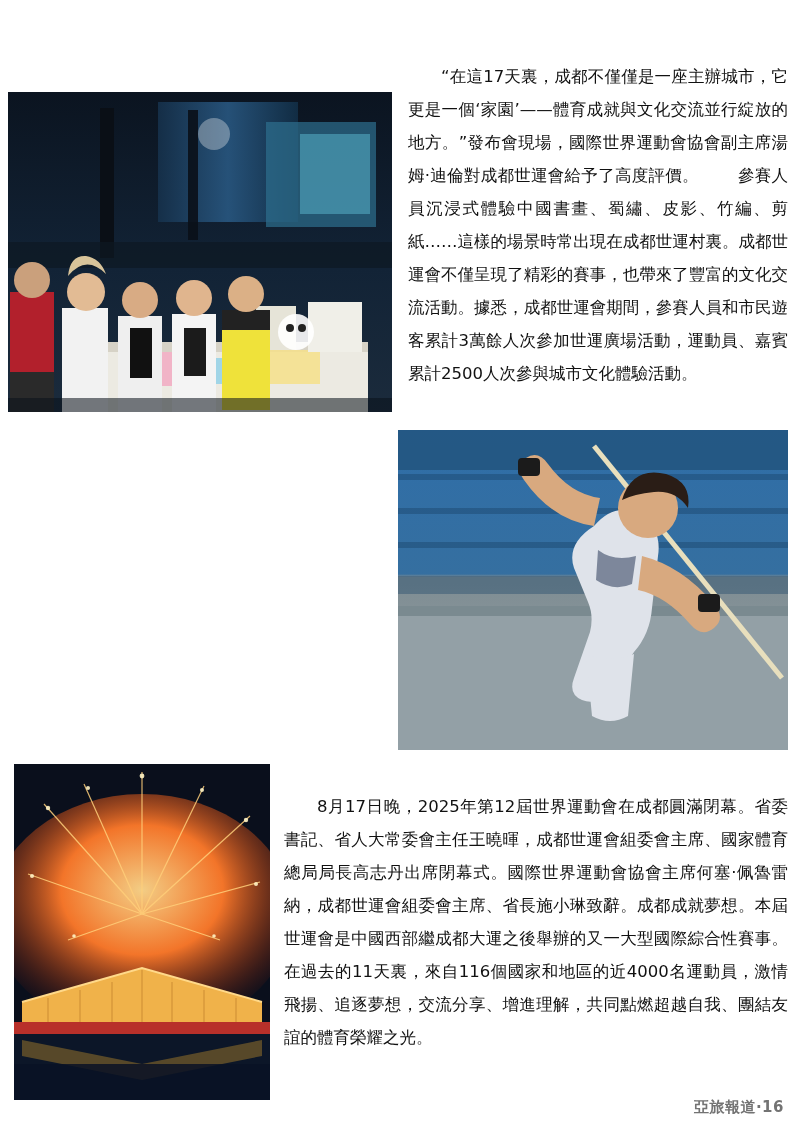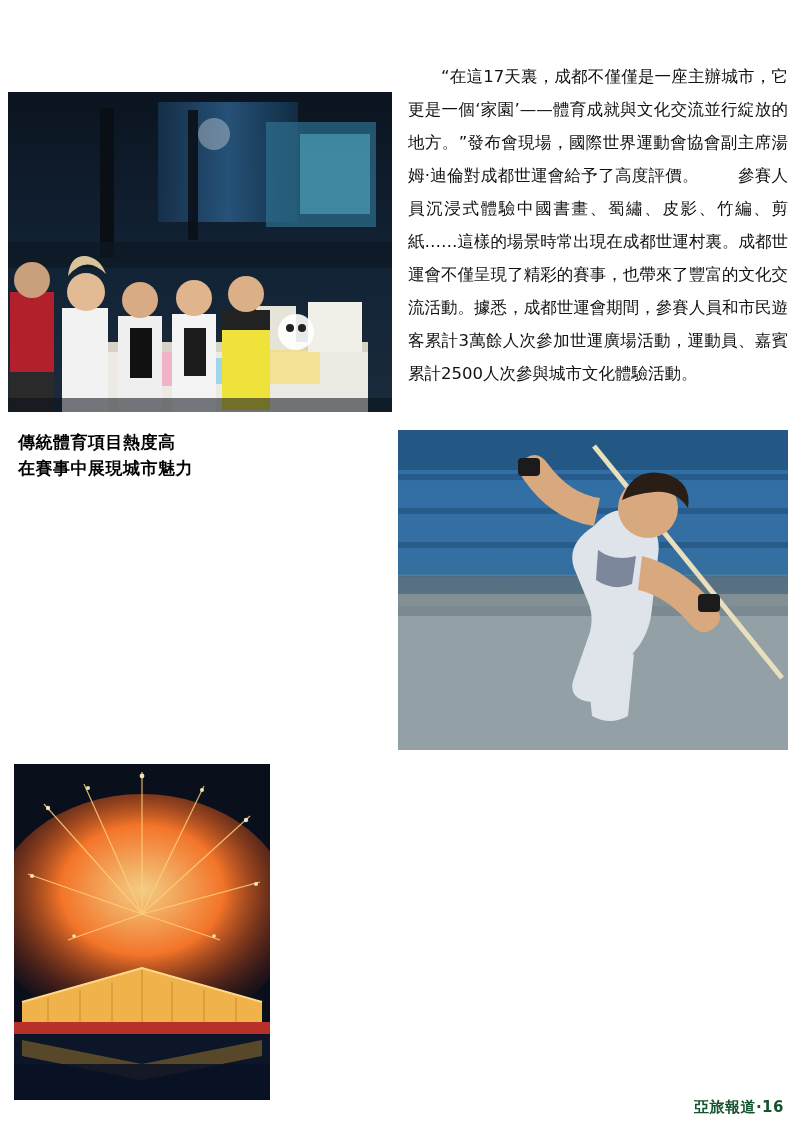--- a/index.html
+++ b/index.html
@@ -62,21 +62,21 @@
 
   .photo svg { display: block; width: 100%; height: 100%; }
 
   
   #footer {
     position: absolute;
     right: 16px;
     bottom: 14px;
     font-size: 15px;
     font-weight: bold;
-    color: #14532d;
+    color: #737373;
     letter-spacing: 0.5px;
   }
 </style>
 </head>
 <body>
 
 <div class="page">
 
 
   <div class="body-text" id="para-1">“在這17天裏，成都不僅僅是一座主辦城市，它更是一個‘家園’——體育成就與文化交流並行綻放的地方。”發布會現場，國際世界運動會協會副主席湯姆·迪倫對成都世運會給予了高度評價。
@@ -130,22 +130,20 @@
         <circle cx="186" cy="206" r="18" fill="#e0b58e"></circle>
         <rect x="176" y="236" width="22" height="48" fill="#1b1b1b"></rect>
         <rect x="214" y="218" width="48" height="100" fill="#efe23a"></rect>
         <rect x="214" y="218" width="48" height="20" fill="#222"></rect>
         <circle cx="238" cy="202" r="18" fill="#dbb086"></circle>
       </g>
       <rect x="0" y="306" width="384" height="14" fill="#091119" opacity="0.55"></rect>
     </svg>
   </div>
 
-  <div class="headline" id="headline-2">傳統體育項目熱度高
-在賽事中展現城市魅力</div>
 
 
   <div class="photo" id="photo-2">
     <svg viewBox="0 0 390 320" preserveAspectRatio="none">
       <defs>
         <linearGradient id="g2" x1="0" y1="0" x2="0" y2="1">
           <stop offset="0%" stop-color="#2f6ea8"></stop>
           <stop offset="45%" stop-color="#356fa0"></stop>
           <stop offset="46%" stop-color="#7e8c92"></stop>
           <stop offset="100%" stop-color="#9aa6ab"></stop>
@@ -223,16 +221,17 @@
         <line x1="190" y1="226" x2="190" y2="258"></line>
         <line x1="222" y1="234" x2="222" y2="258"></line>
       </g>
       <rect x="0" y="258" width="256" height="12" fill="#b8302a"></rect>
       <rect x="0" y="270" width="256" height="66" fill="#0c1628"></rect>
       <path d="M8 276 L128 300 L248 276 L248 292 L128 316 L8 292 Z" fill="#8a6a2a" opacity="0.6"></path>
       <rect x="0" y="300" width="256" height="36" fill="#091224" opacity="0.85"></rect>
     </svg>
   </div>
 
+  <div class="body-text" id="para-3">8月17日晚，2025年第12屆世界運動會在成都圓滿閉幕。省委書記、省人大常委會主任王曉暉，成都世運會組委會主席、國家體育總局局長高志丹出席閉幕式。國際世界運動會協會主席何塞·佩魯雷納，成都世運會組委會主席、省長施小琳致辭。成都成就夢想。本屆世運會是中國西部繼成都大運之後舉辦的又一大型國際綜合性賽事。在過去的11天裏，來自116個國家和地區的近4000名運動員，激情飛揚、追逐夢想，交流分享、增進理解，共同點燃超越自我、團結友誼的體育榮耀之光。</div>
 
   <div id="footer">亞旅報道·16</div>
 
 </div>
 
 </body></html>

